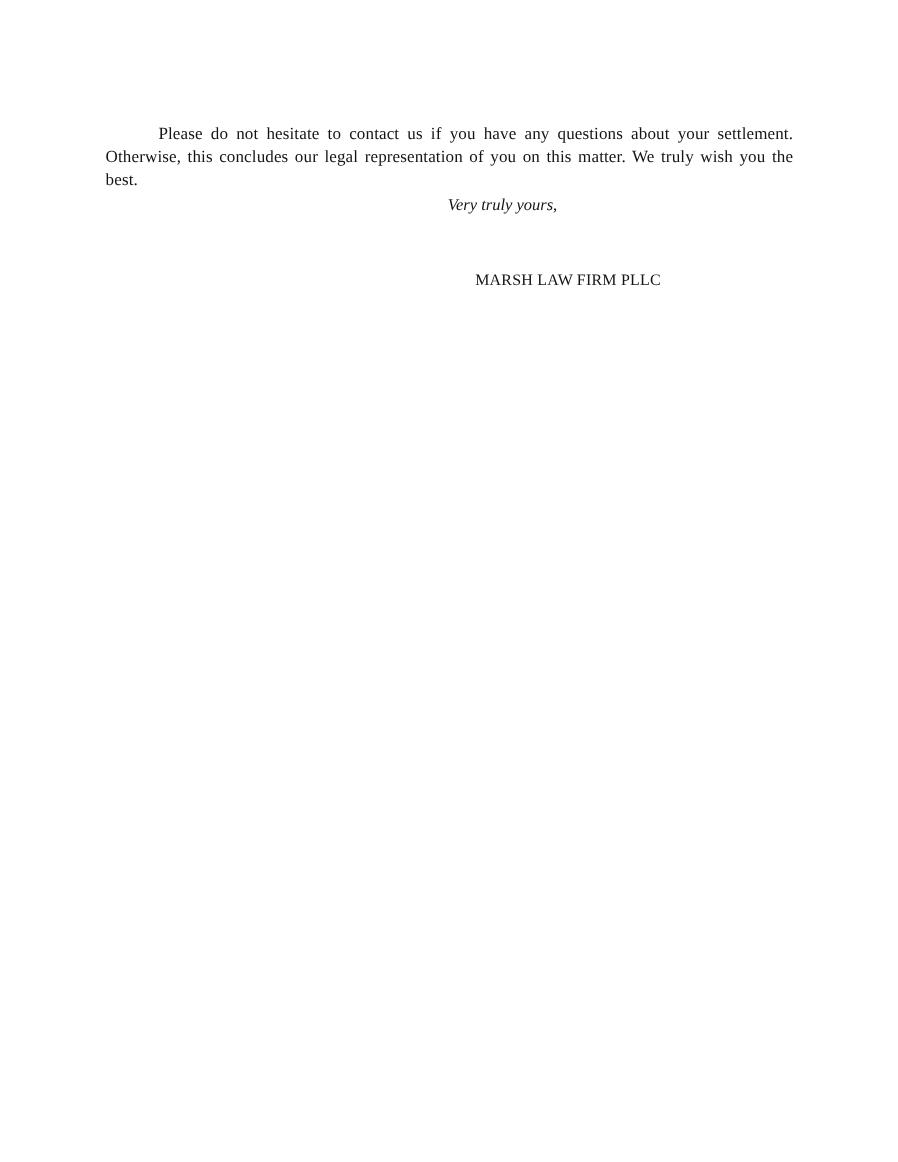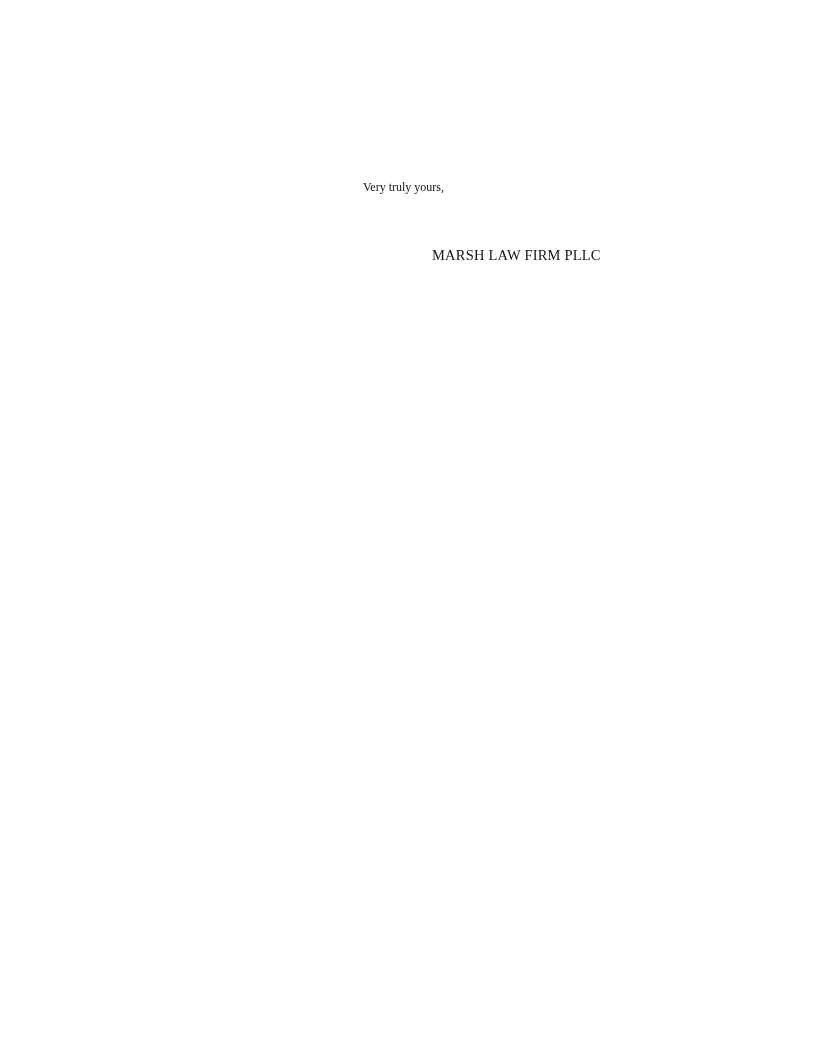--- a/index.html
+++ b/index.html
@@ -24,35 +24,37 @@
     font-size: 15.5px;
     line-height: 21px;
     text-align: justify;
     text-indent: 48px;
     letter-spacing: 0.1px;
     word-spacing: 1px;
   }
   .valediction {
     position: absolute;
     top: 177px;
-    left: 363px;
-    font-size: 12px;
+    left: 407px;
+    font-size: 15px;
     line-height: 21px;
+    font-style: italic;
   }
   .firm-name {
     position: absolute;
     top: 246px;
     left: 385px;
     font-size: 14.5px;
     line-height: 19px;
     letter-spacing: 0.2px;
     margin-left: 47px;
   }
 </style>
 </head>
 <body>
 
 <div class="page">
+  <p class="letter-body">Please do not hesitate to contact us if you have any questions about your settlement. Otherwise, this concludes our legal representation of you on this matter. We truly wish you the best.</p>
 
   <div class="valediction">Very truly yours,</div>
 
   <div class="firm-name">MARSH LAW FIRM PLLC</div>
 </div>
 
 </body></html>

